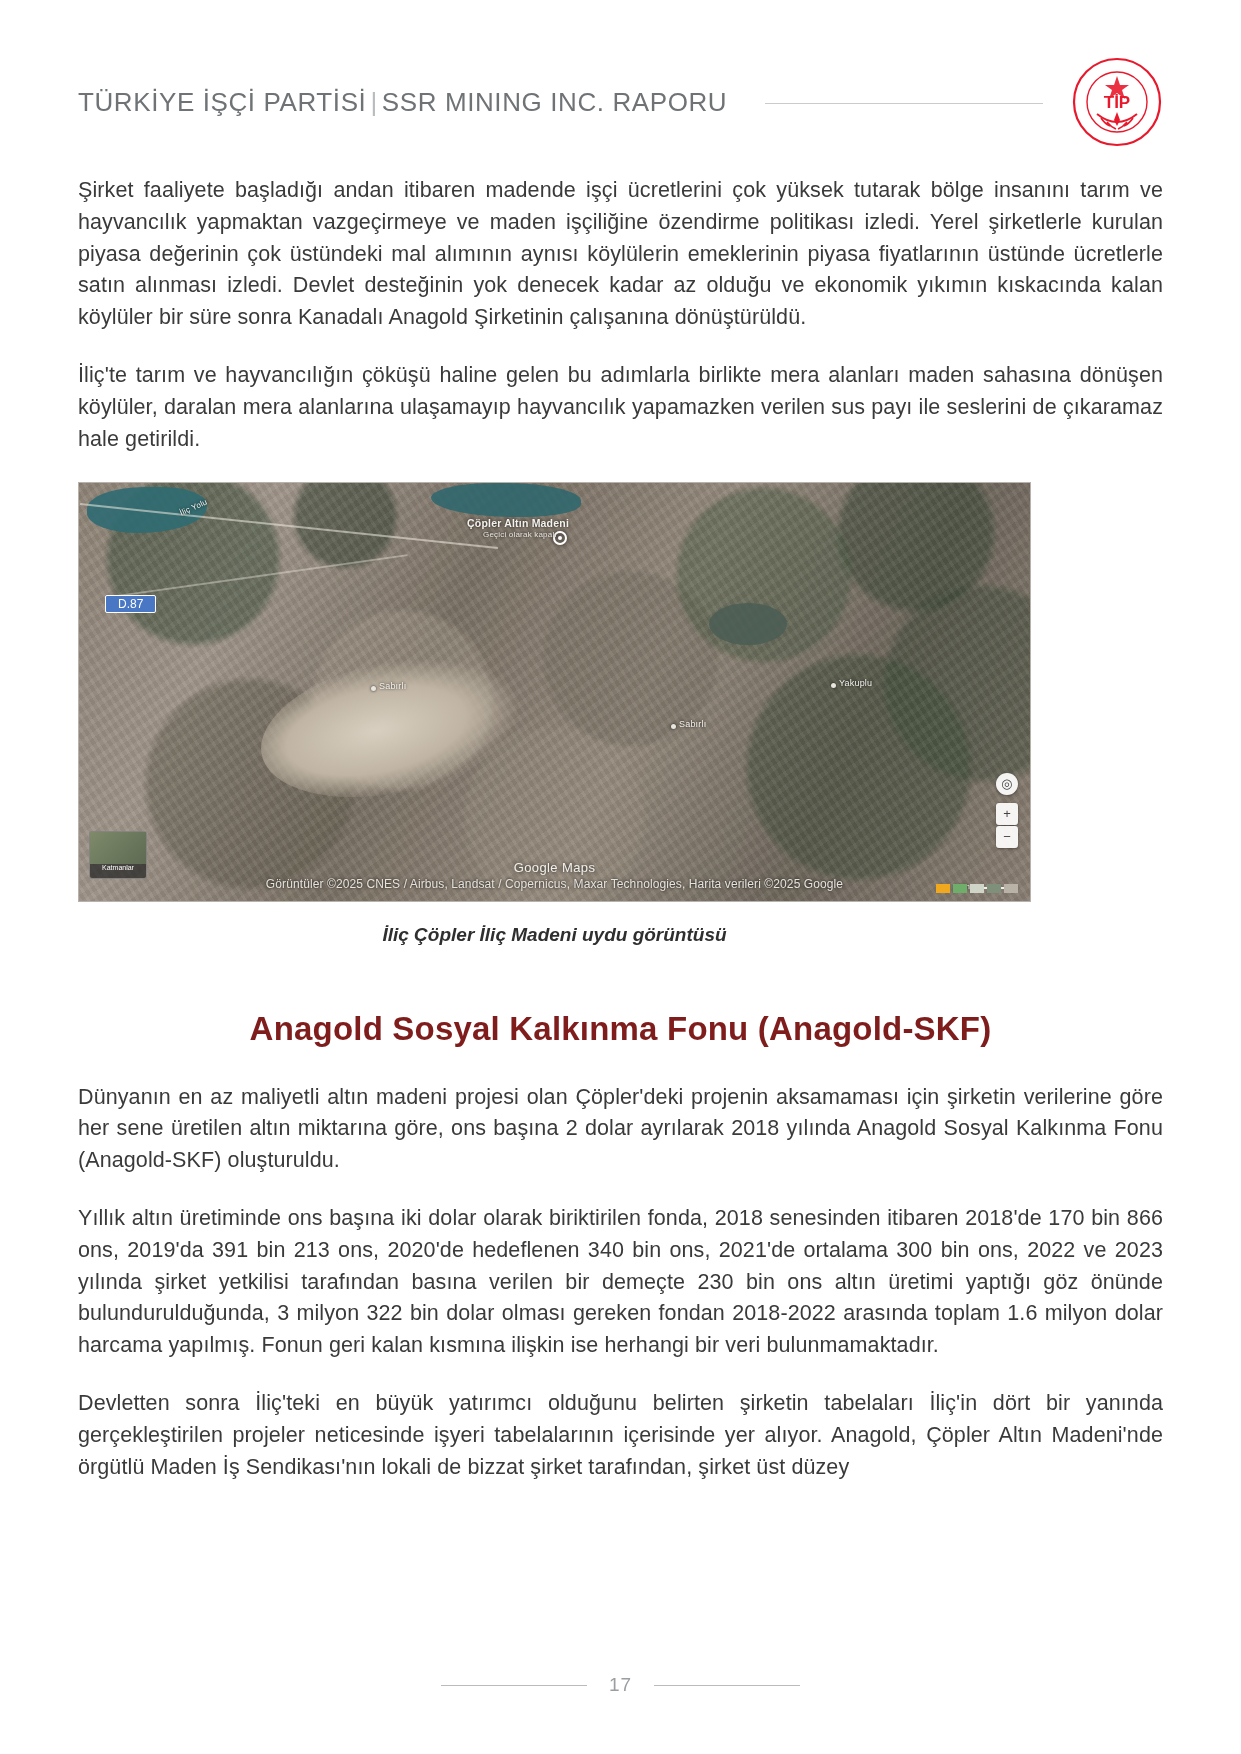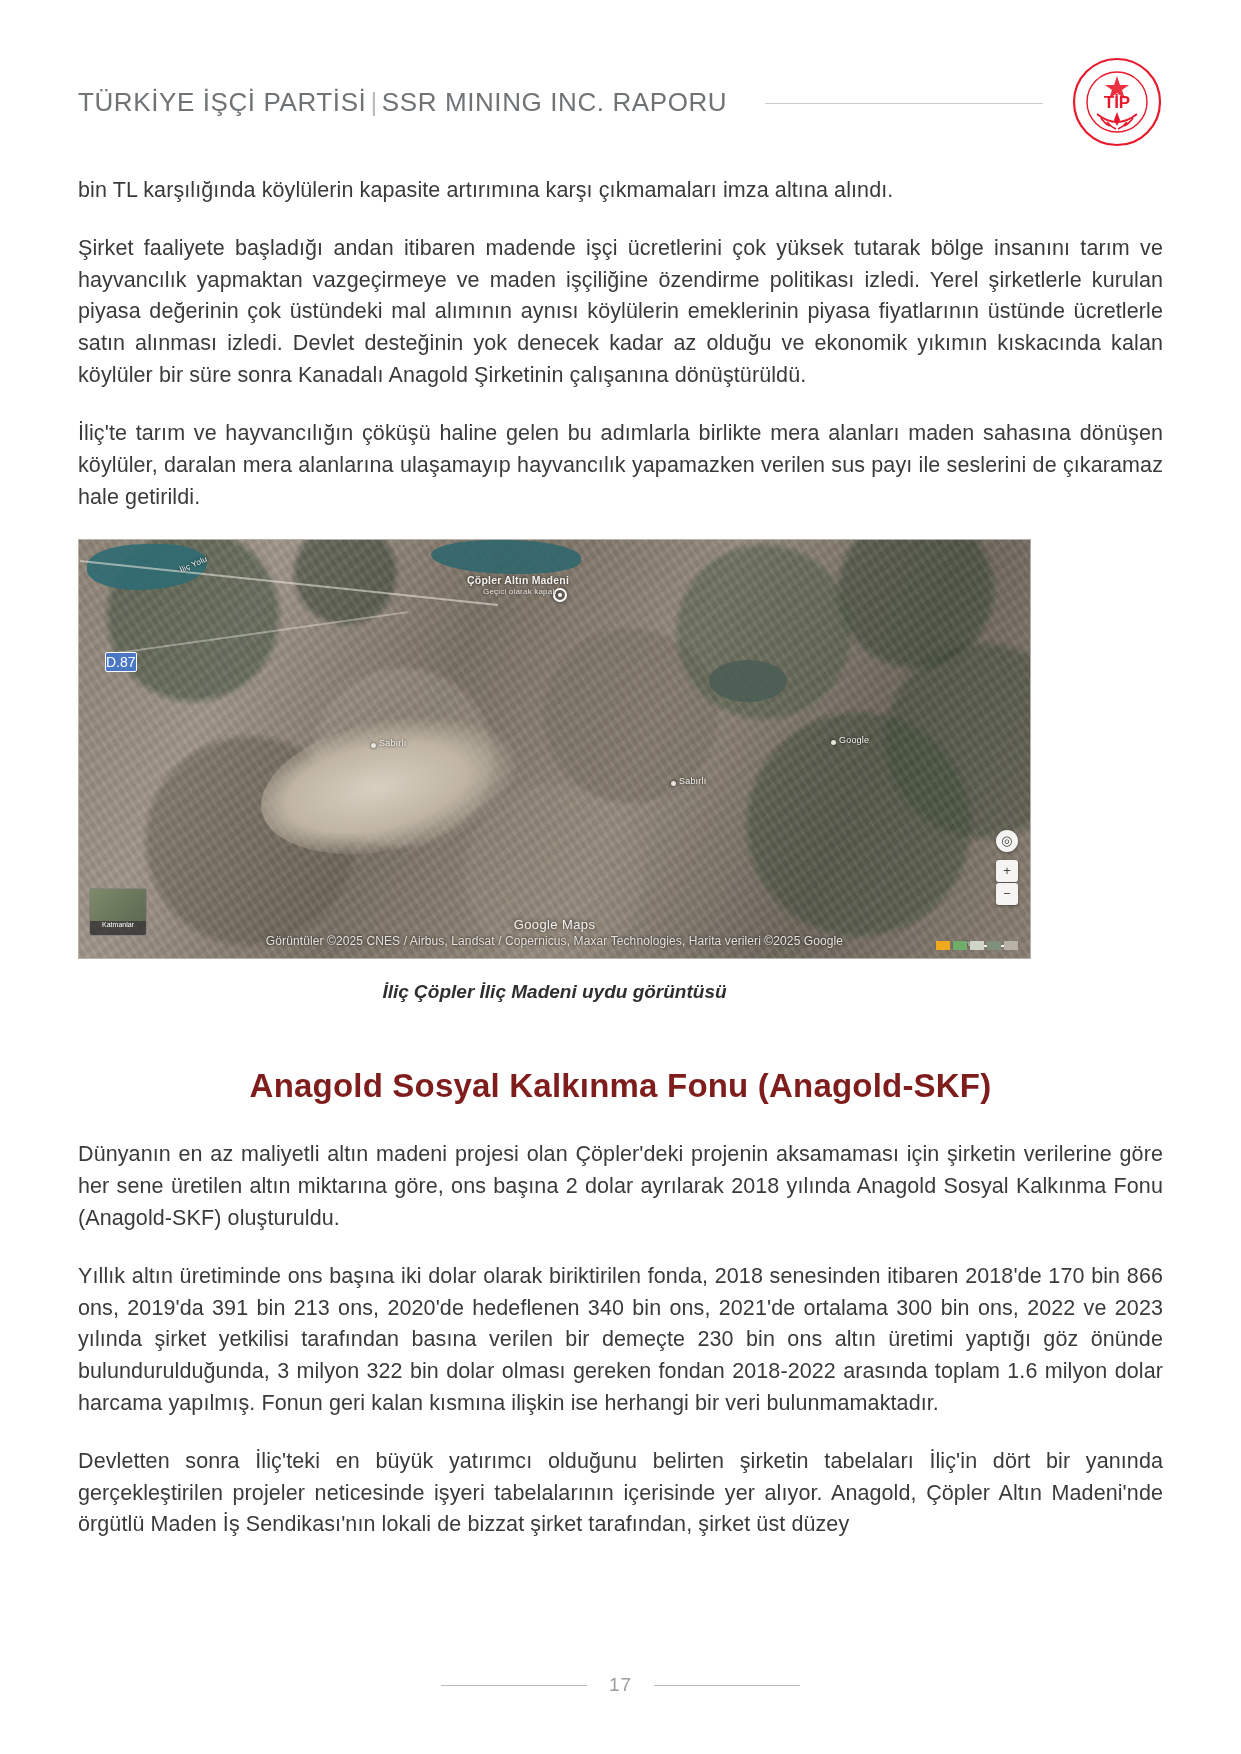--- a/index.html
+++ b/index.html
@@ -195,22 +195,22 @@
     width: 5px; height: 5px;
     background: #e9e6e0;
     border-radius: 50%;
     box-shadow: 0 0 3px rgba(0,0,0,0.8);
   }
   .map .shield {
     position: absolute;
     left: 26px; top: 112px;
     background: #4a77c4;
     color: #fff;
-    font-size: 14px;
-    padding: 1px 0;
+    font-size: 12px;
+    padding: 1px 12px;
     border-radius: 2px;
     border: 1px solid #fff;
   }
   .map .gmaps {
     position: absolute;
     left: 50%;
     transform: translateX(-50%);
     bottom: 26px;
     color: #f2f0ec;
     font-size: 13px;
@@ -345,21 +345,20 @@
         <text x="46" y="52" font-family="Liberation Sans, sans-serif" font-size="17" font-weight="bold" fill="#e8192c" text-anchor="middle">TİP</text>
         <path d="M26 58 Q46 74 66 58" fill="none" stroke="#e8192c" stroke-width="2"></path>
         <path d="M30 62 q4 6 9 8 M36 66 q4 5 9 7 M62 62 q-4 6 -9 8 M56 66 q-4 5 -9 7" stroke="#e8192c" stroke-width="1.6" fill="none"></path>
         <path d="M46 56 l3 8 l-3 6 l-3 -6 z" fill="#e8192c"></path>
       </svg>
     </div>
   </div>
 
   <div class="content">
 
-    <p class="para">bin TL karşılığında köylülerin kapasite artırımına karşı çıkmamaları imza altına alındı.</p>
     <p class="para">Şirket faaliyete başladığı andan itibaren madende işçi ücretlerini çok yüksek tutarak bölge insanını tarım ve hayvancılık yapmaktan vazgeçirmeye ve maden işçiliğine özendirme politikası izledi. Yerel şirketlerle kurulan piyasa değerinin çok üstündeki mal alımının aynısı köylülerin emeklerinin piyasa fiyatlarının üstünde ücretlerle satın alınması izledi. Devlet desteğinin yok denecek kadar az olduğu ve ekonomik yıkımın kıskacında kalan köylüler bir süre sonra Kanadalı Anagold Şirketinin çalışanına dönüştürüldü.</p>
     <p class="para">İliç'te tarım ve hayvancılığın çöküşü haline gelen bu adımlarla birlikte mera alanları maden sahasına dönüşen köylüler, daralan mera alanlarına ulaşamayıp hayvancılık yapamazken verilen sus payı ile seslerini de çıkaramaz hale getirildi.</p>
 
     <figure class="figure" style="margin-inline:0;">
       <div class="map">
         <div class="terrain"></div>
         <div class="terrain2"></div>
         <div class="lake"></div>
         <div class="lake2"></div>
         <div class="pit"></div>
@@ -370,21 +369,21 @@
         <div class="shield">D.87</div>
 
         <div class="map-pin" style="left:474px; top:48px;"></div>
         <div class="map-label big" style="left:388px; top:34px;">Çöpler Altın Madeni</div>
         <div class="map-label" style="left:388px; top:47px; font-size:8px; opacity:0.9;padding-left:16px;">Geçici olarak kapalı</div>
 
         <div class="map-town-dot" style="left:292px; top:203px;"></div>
         <div class="map-label" style="left:300px; top:198px;">Sabırlı</div>
 
         <div class="map-town-dot" style="left:752px; top:200px;"></div>
-        <div class="map-label" style="left:760px; top:195px;">Google</div>
+        <div class="map-label" style="left:760px; top:195px;">Yakuplu</div>
 
         <div class="map-town-dot" style="left:592px; top:241px;"></div>
         <div class="map-label" style="left:600px; top:236px;">Sabırlı</div>
 
         <div class="map-label" style="left:100px; top:20px; transform:rotate(-24deg); font-size:8px;">İliç Yolu</div>
 
         <div class="layers">
           <div class="thumb"></div>
           <span>Katmanlar</span>
         </div>

